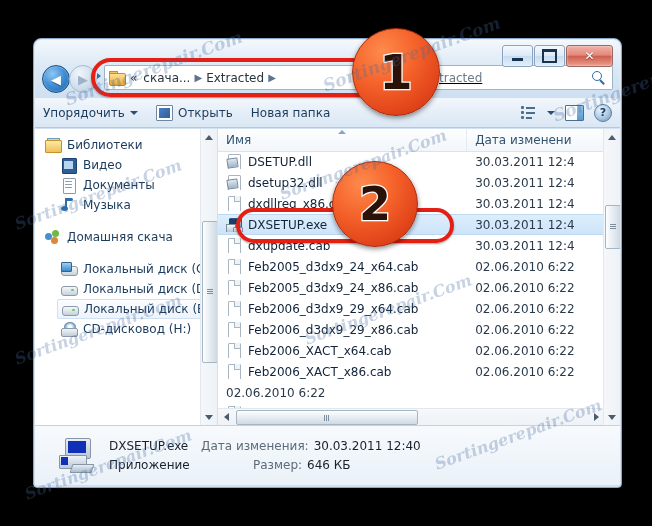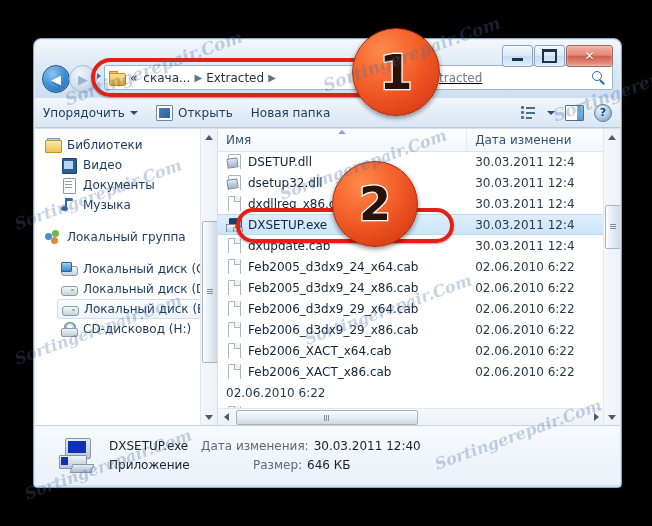--- a/index.html
+++ b/index.html
@@ -373,21 +373,21 @@
               </span>
               <span>Музыка</span>
             </div>
           <div class="navspacer"></div>
           <div class="navitem">
               <span class="ni ic-home">
                 <span class="a"></span>
                 <span class="b"></span>
                 <span class="c"></span>
               </span>
-              <span>Локальный группа</span>
+              <span>Домашняя скача</span>
             </div>
           <div class="navspacer"></div>
           <div class="navitem lvl2">
               <span class="ni ic-hddc">
                 <span class="a"></span>
                 <span class="b"></span>
               </span>
               <span>Локальный диск (C:)</span>
             </div>
           <div class="navitem lvl2">

